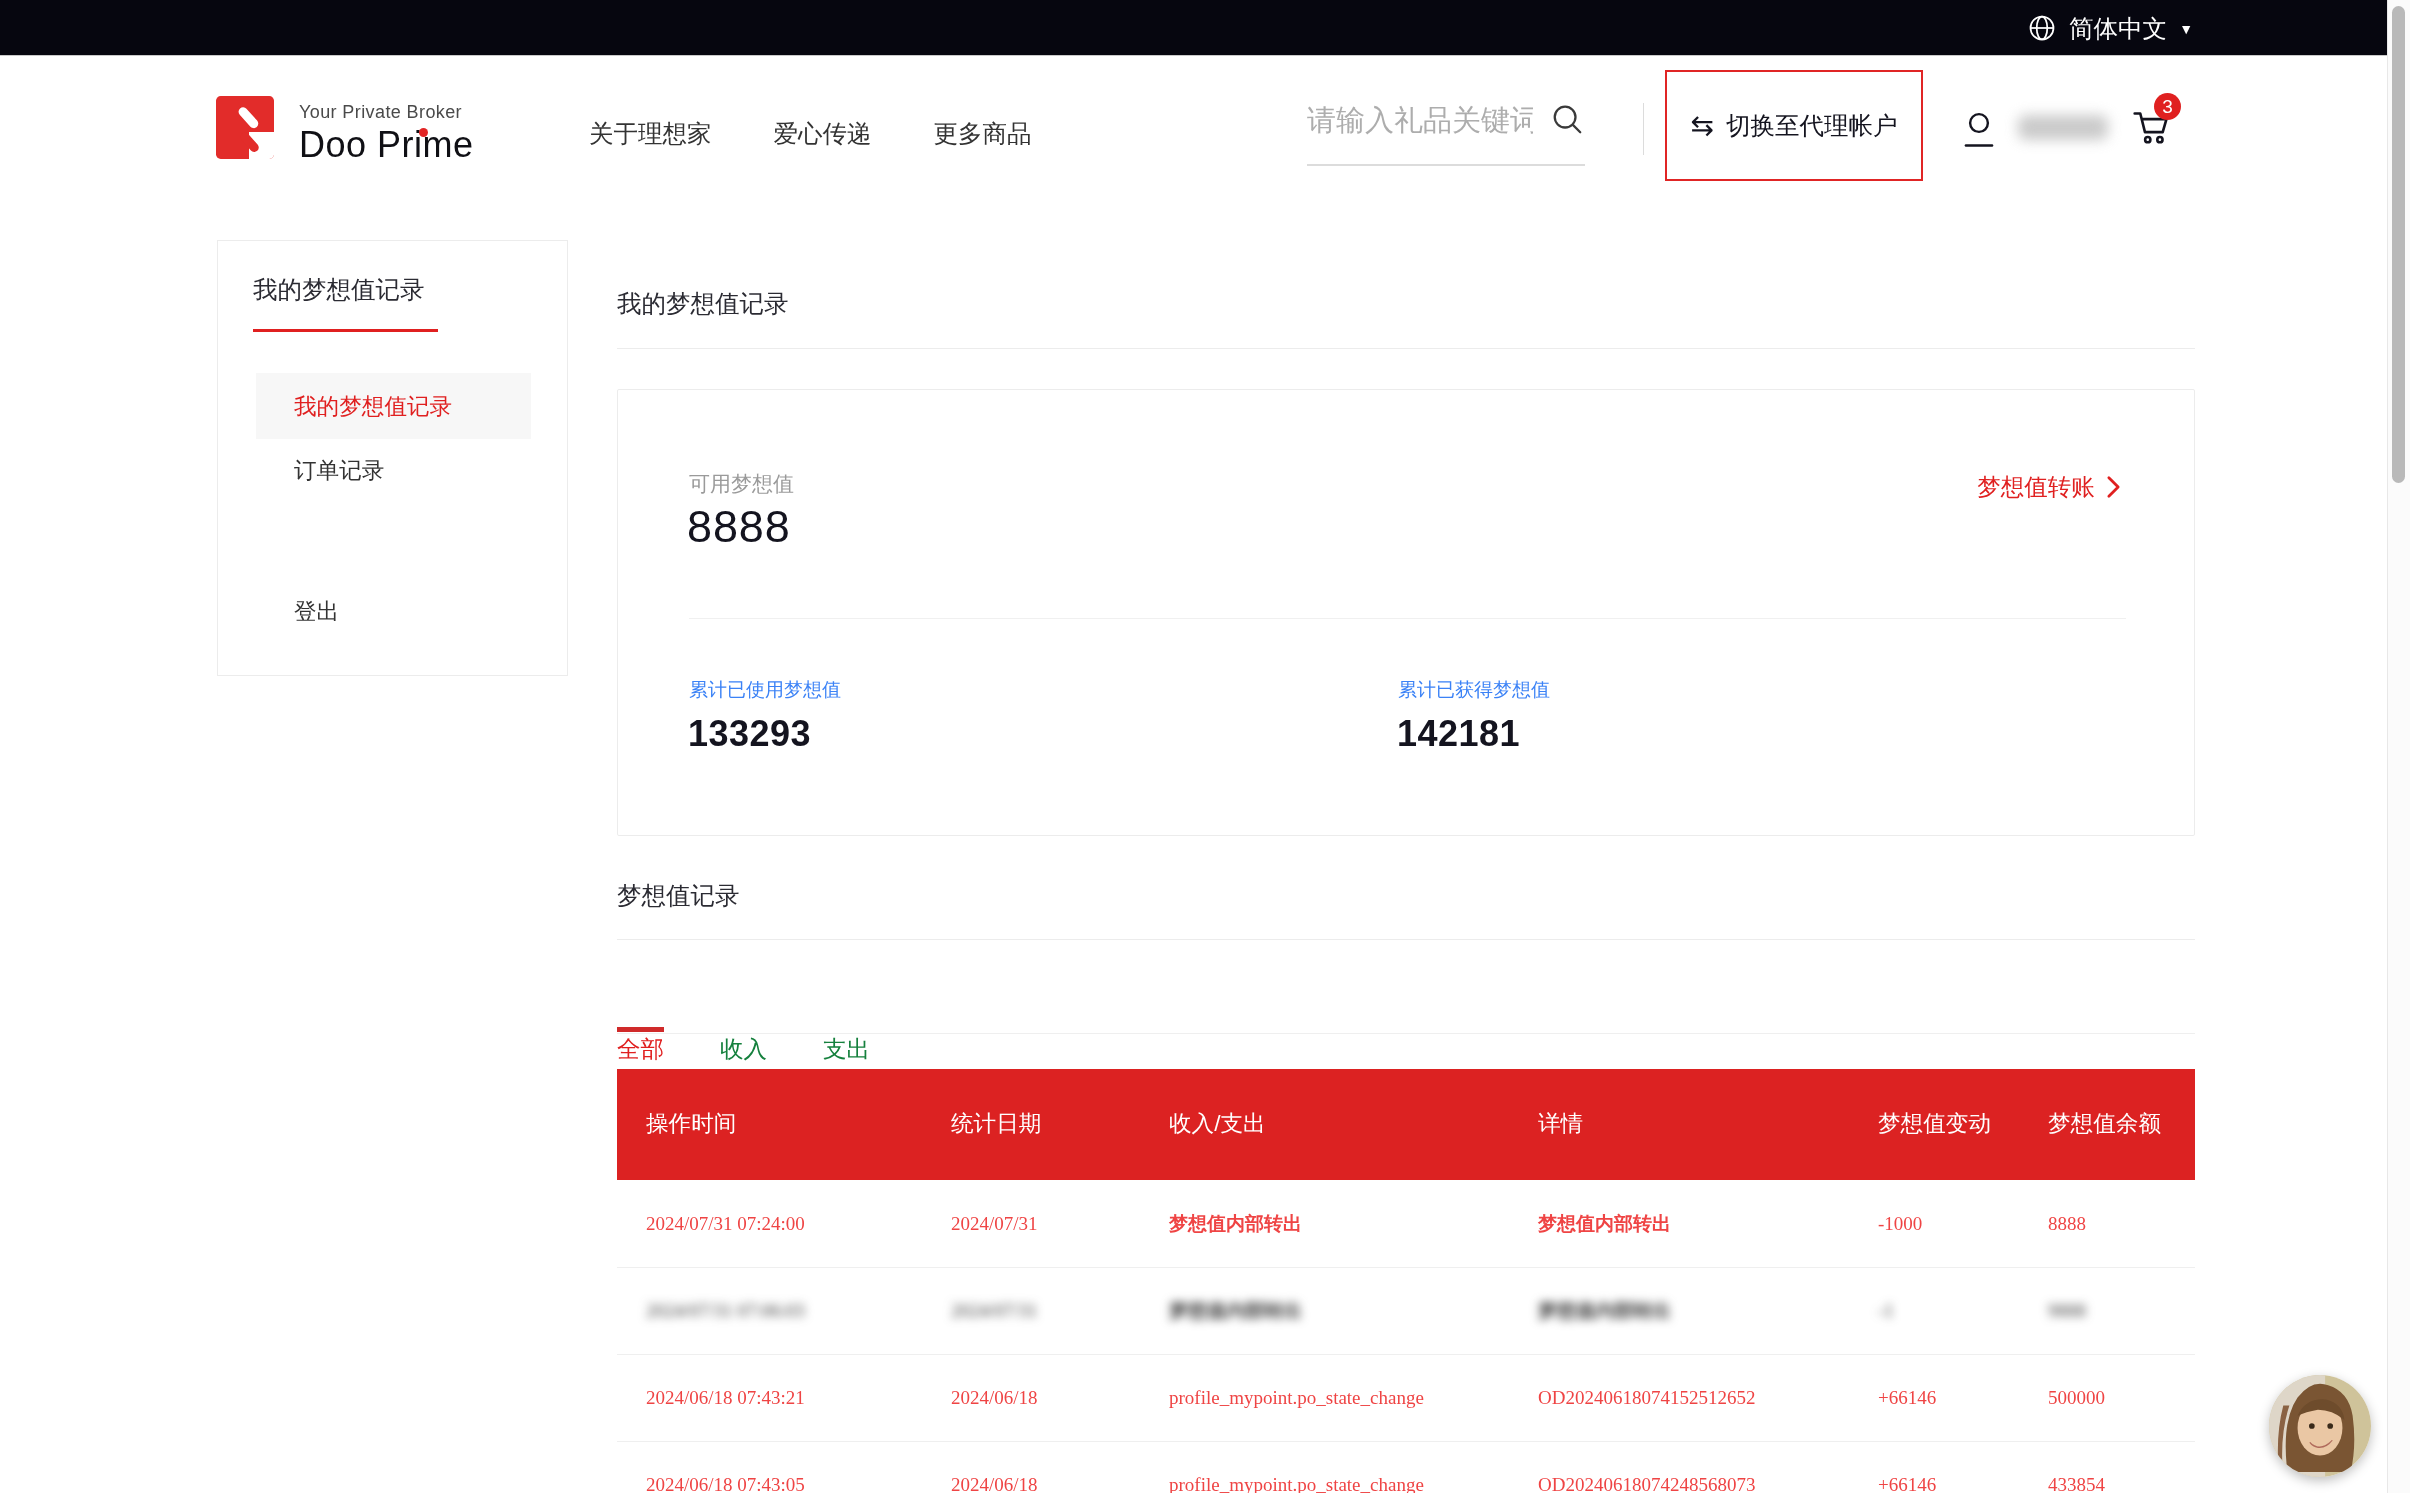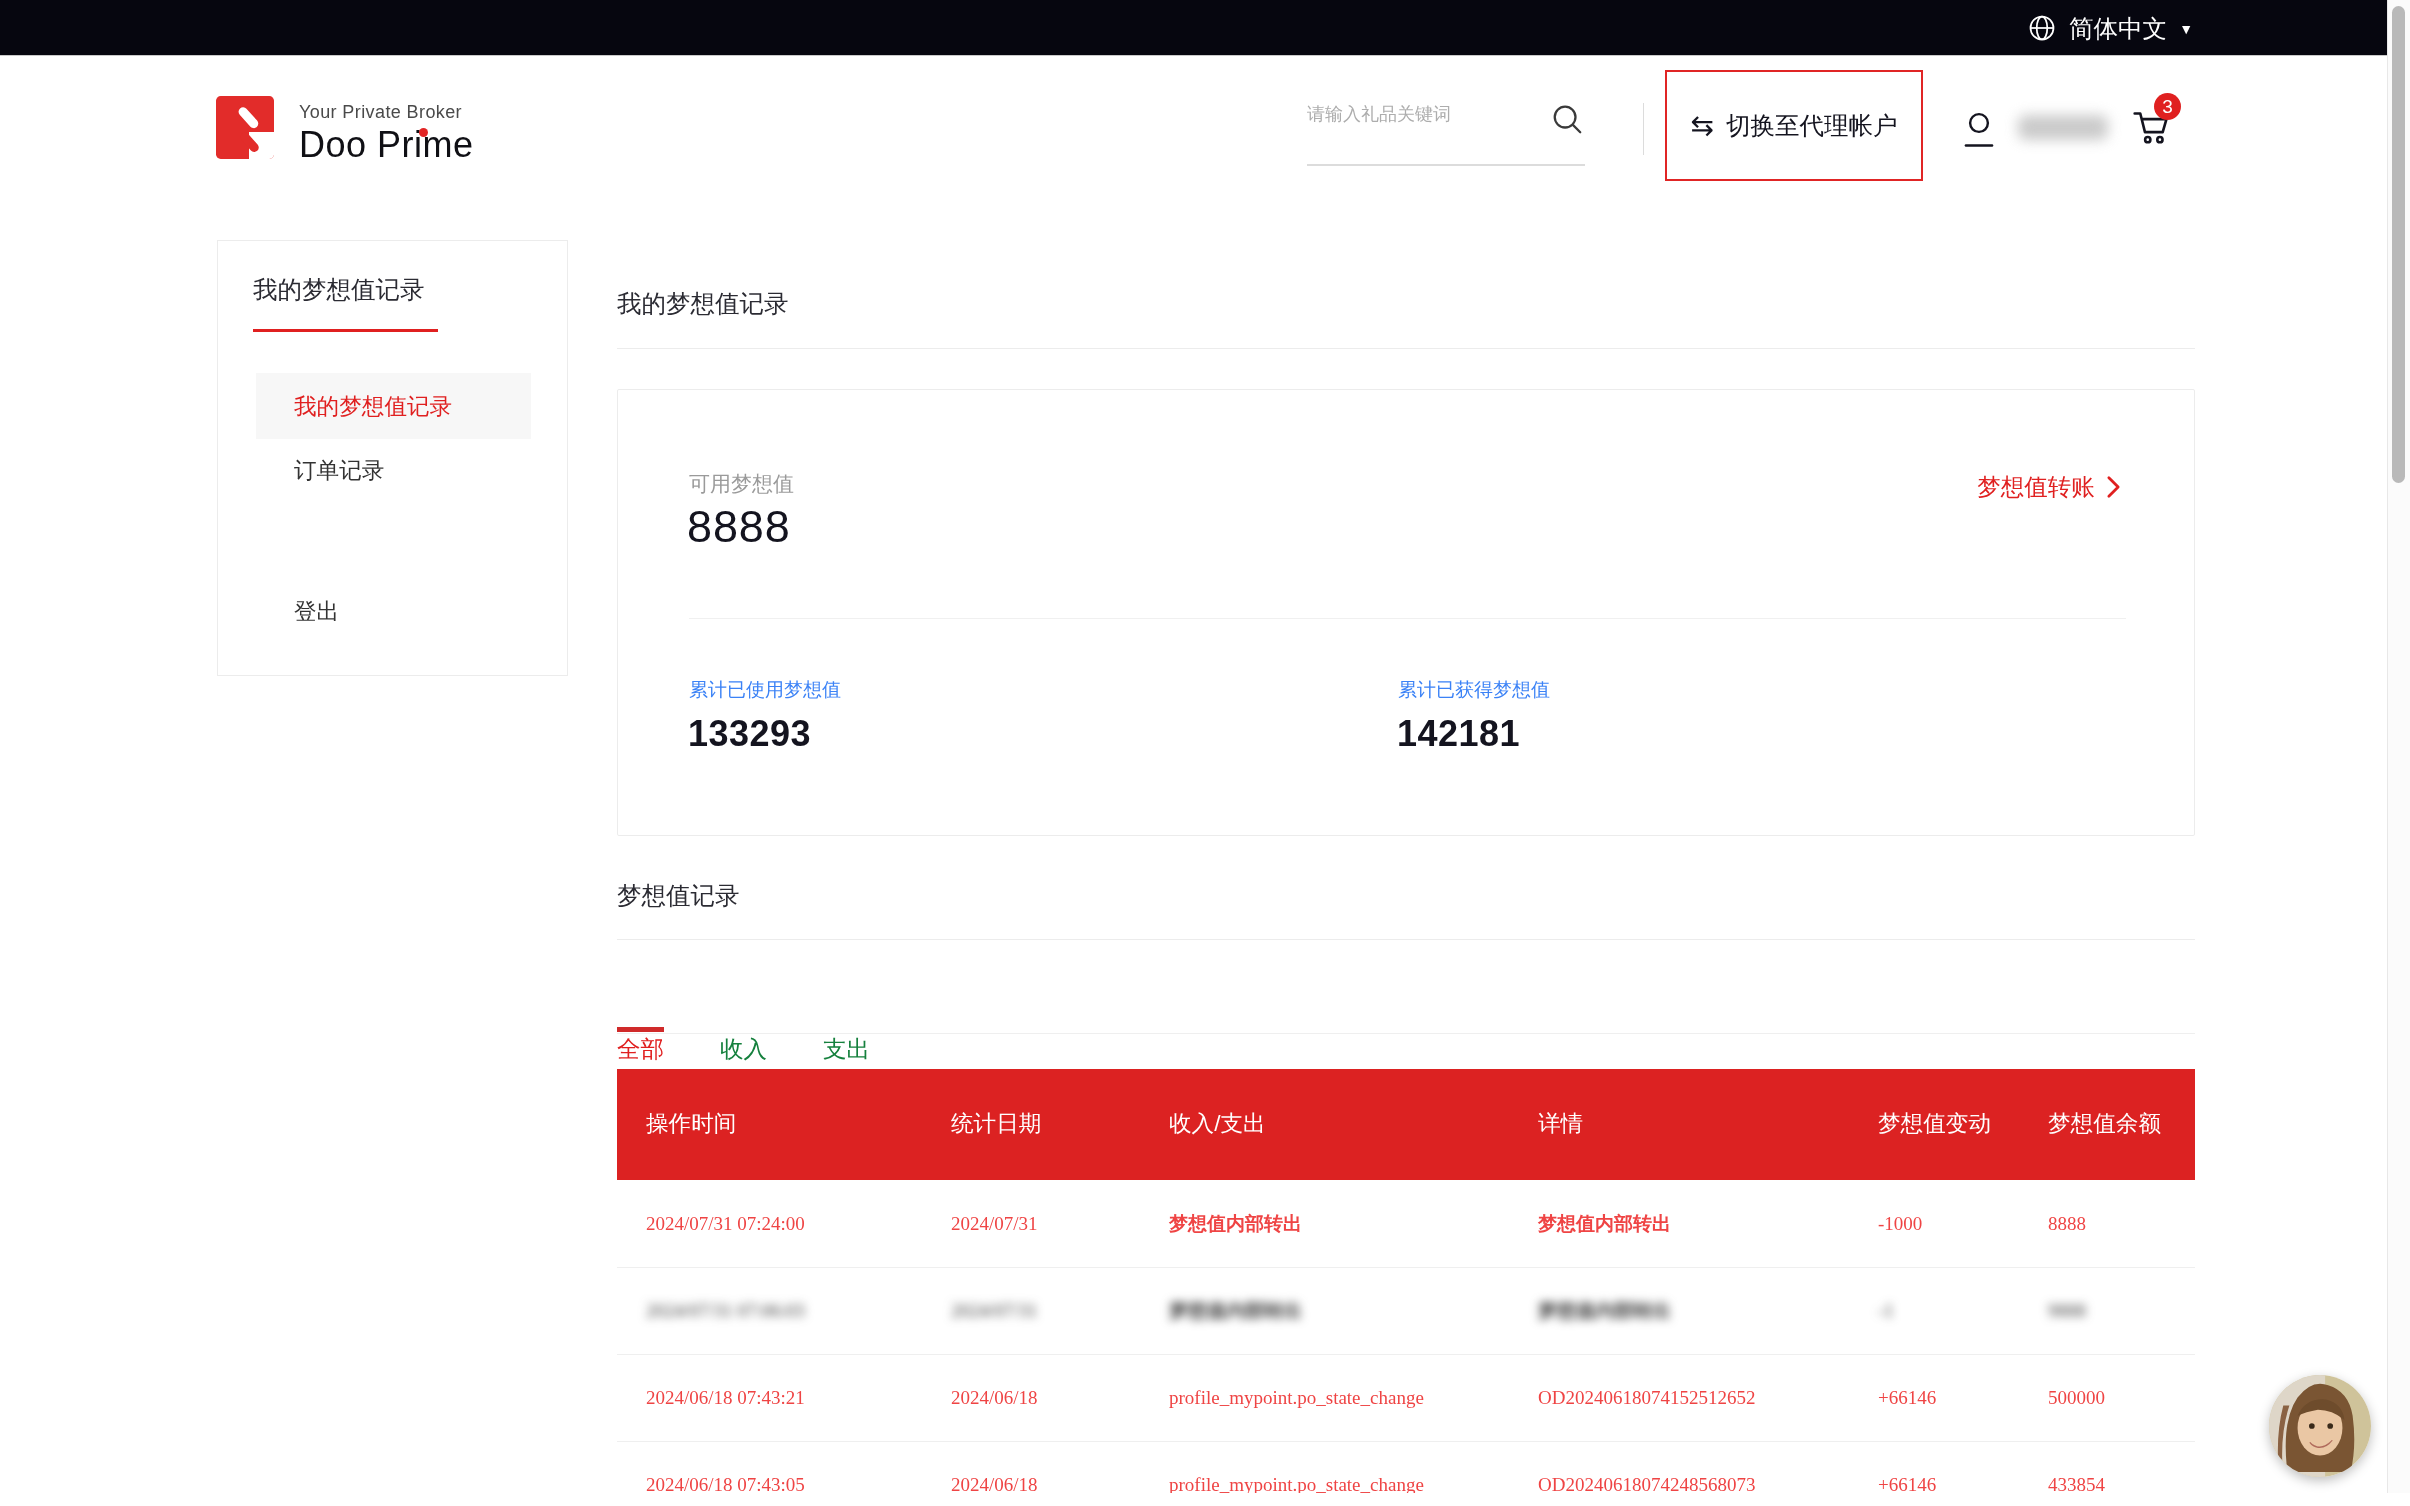--- a/index.html
+++ b/index.html
@@ -22,21 +22,21 @@
   .logo-text { position:absolute; left:299px; top:45px; }
   .logo-tagline { font-size:18px; color:#4a4a4a; letter-spacing:0.4px; }
   .brand-wrap { position:relative; margin-top:0.9px; }
   .brand { font-size:36px; font-weight:400; color:#101015; letter-spacing:0.5px; }
   .brand-wrap::after { content:''; position:absolute; left:120px; top:3.8px; width:9.4px; height:9.4px; border-radius:50%; background:#e22525; }
 
   .nav { position:absolute; left:589px; top:60px; display:flex; gap:62px; }
   .nav-item { font-size:24.5px; color:#333; cursor:pointer; white-space:nowrap; }
 
   .search { position:absolute; left:1307px; top:47px; width:278px; }
-  .search input { width:226px; border:none; outline:none; font-size:18px; color:#333; background:transparent; }
+  .search input { width:226px; border:none; outline:none; font-size:29px; color:#333; background:transparent; }
   .search input::placeholder { color:#adadad; }
   .search .s-underline { position:absolute; left:0; top:60px; width:278px; height:1.9px; background:#dcdcdc; }
   .search .s-icon { position:absolute; left:243px; top:-1.9px; }
 
   .v-divider { position:absolute; left:1643px; top:46px; width:0.9px; height:52px; background:#dcdcdc; }
 
   .switch-box { position:absolute; left:1665px; top:13px; width:258px; height:111px; border:2.8px solid #e02525; display:flex; align-items:center; justify-content:center; gap:12.2px; cursor:pointer; background:#fff; }
   .switch-icon { font-size:28px; color:#14141f; line-height:1; }
   .switch-label { font-size:24.5px; color:#14141f; }
 
@@ -119,20 +119,25 @@
         <span class="bar-top"></span>
         <span class="bar-bot"></span>
     </div>
     <div class="logo-text">
       <div class="logo-tagline">Your Private Broker</div>
       <div class="brand-wrap">
         <span class="brand">Doo Prime</span>
       </div>
     </div>
 
+    <div class="nav">
+      <span class="nav-item">关于理想家</span>
+      <span class="nav-item">爱心传递</span>
+      <span class="nav-item">更多商品</span>
+    </div>
 
     <div class="search">
       <input type="text" placeholder="请输入礼品关键词" style="">
       <span class="s-icon">
         <svg width="34" height="34" viewBox="0 0 36 36" fill="none" stroke="#3a3a3a" stroke-width="2.4" stroke-linecap="round">
           <circle cx="16" cy="16" r="11"></circle>
             <line x1="24.5" y1="24.5" x2="32" y2="32"></line>
         </svg>
       </span>
       <span class="s-underline"></span>

